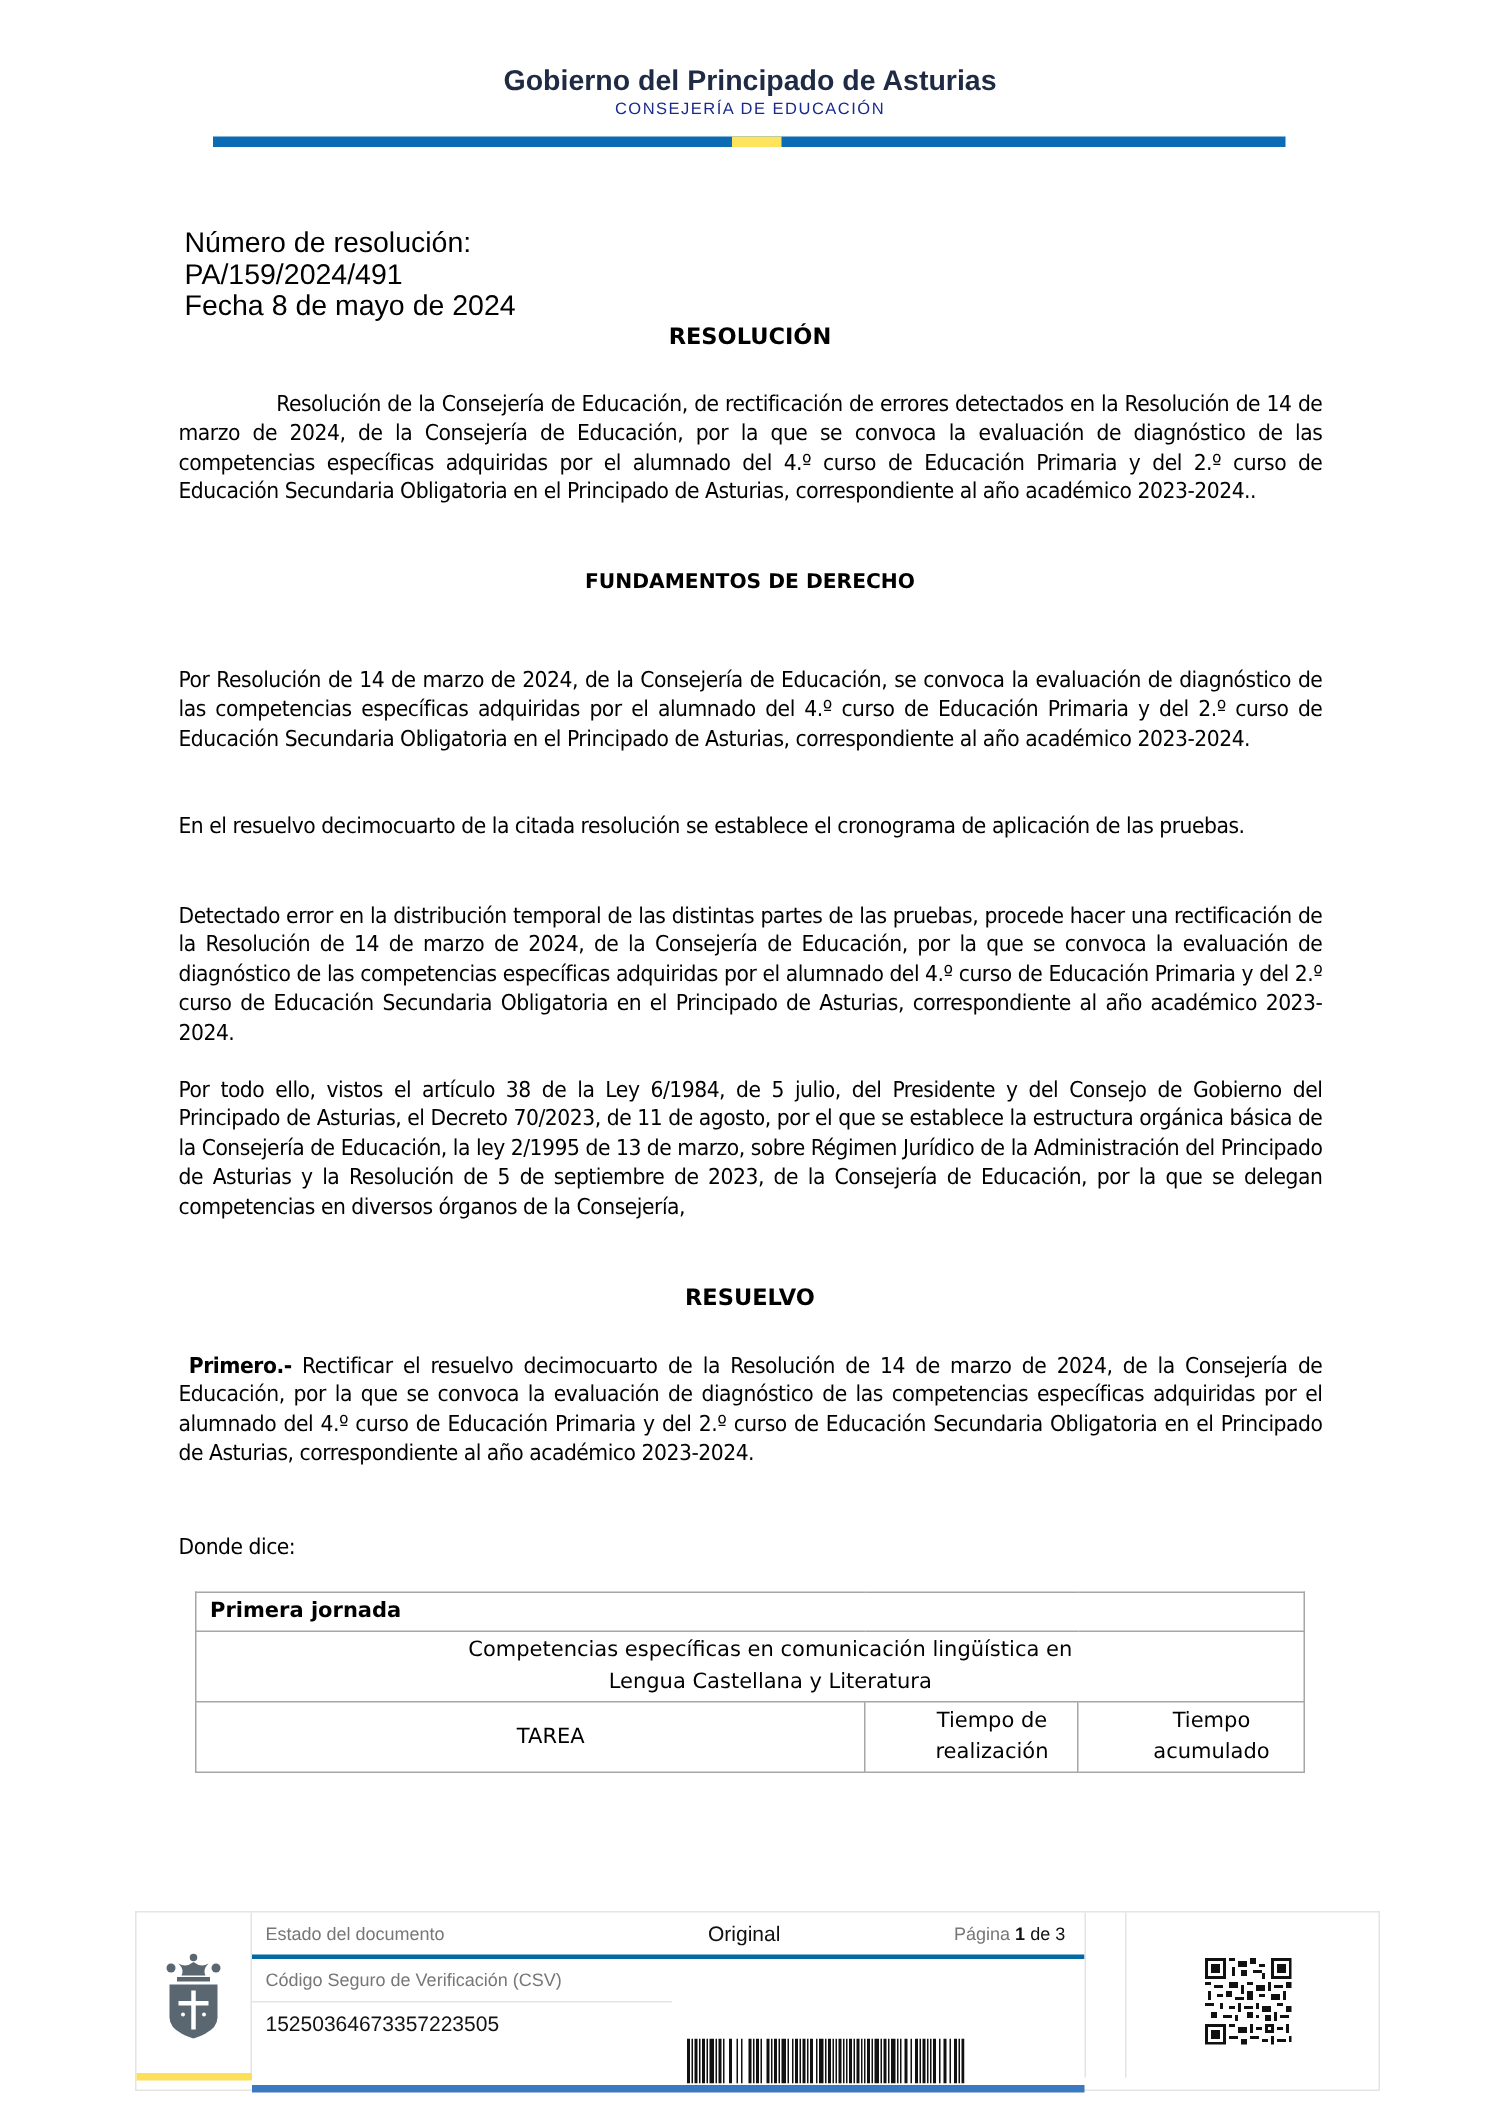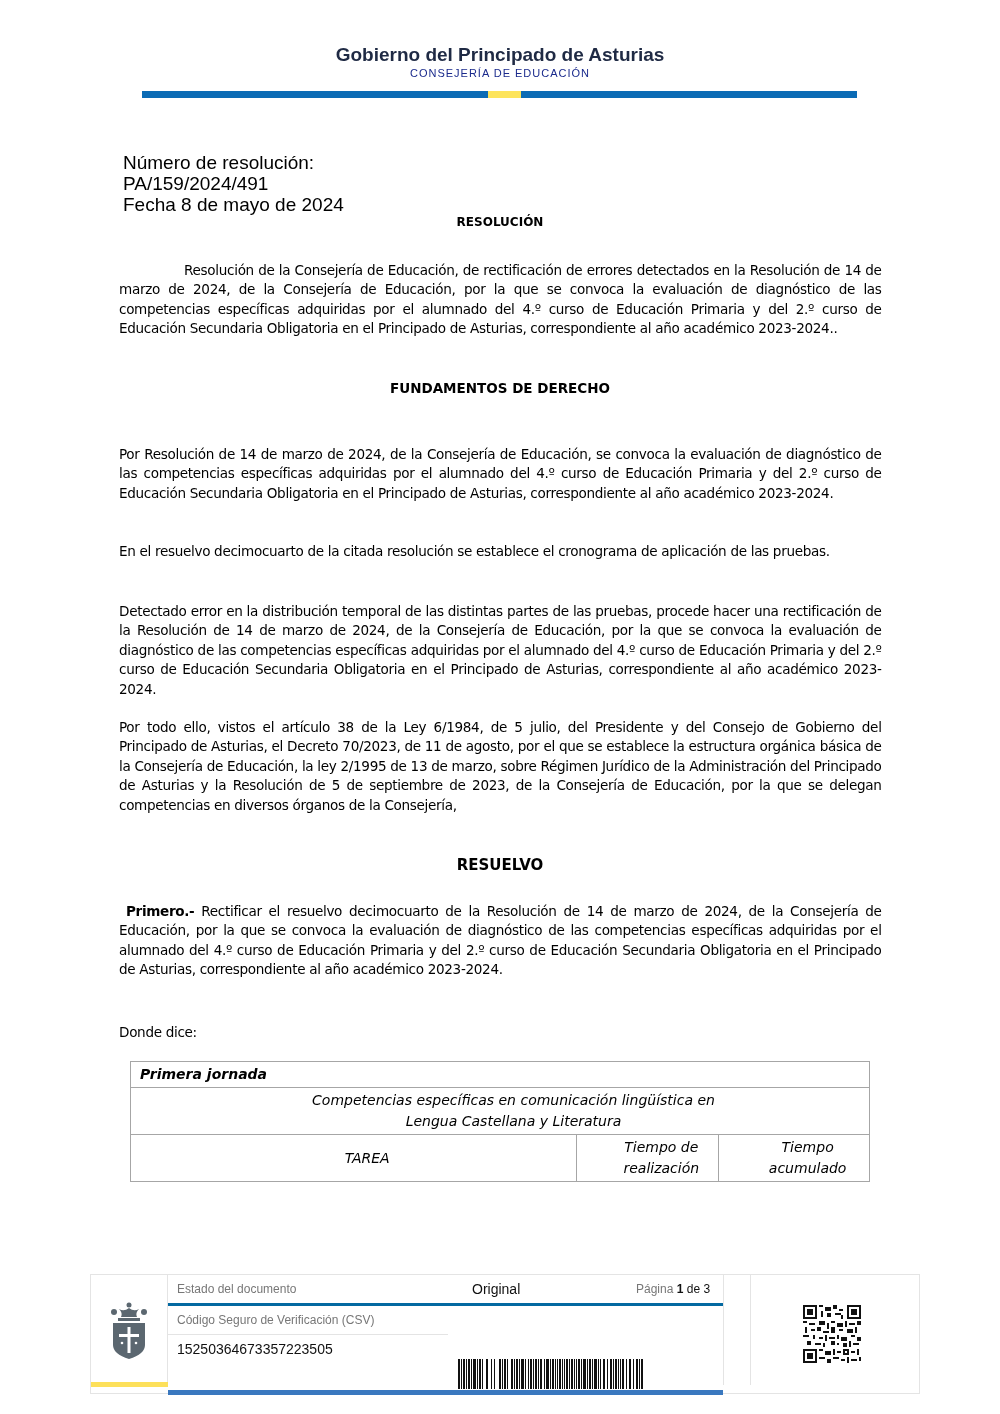--- a/index.html
+++ b/index.html
@@ -15,21 +15,21 @@
     font-size:19px; line-height:21px; }
   .heading { position:absolute; left:0; width:1000px; text-align:center;
     font-family:"DejaVu Sans", sans-serif; font-weight:bold; }
   .p { position:absolute; left:119px; width:762px; font-family:"DejaVu Sans", sans-serif;
     font-size:14.6px; line-height:19.4px; text-align:justify; letter-spacing:-0.35px;
     transform:scaleX(0.93); transform-origin:left top; width:820px; }
   .p .b { font-weight:bold; }
 
   table.jor { position:absolute; left:130px; top:1061px; width:740px; border-collapse:collapse;
     font-family:"DejaVu Sans", sans-serif; font-size:14px; }
-  table.jor td { border:1.5px solid #a6a6a6; padding:2px 9px; line-height:21px;font-style:italic; }
+  table.jor td { border:1.5px solid #a6a6a6; padding:2px 9px; line-height:21px; }
   table.jor .c { text-align:center;padding-left:36px; }
   table.jor .bold { font-weight:bold; }
 
   .footer { position:absolute; left:90px; top:1274px; width:828px; height:118px;
     border:1px solid #e4e4e4; font-family:"Liberation Sans", sans-serif; }
   .f-logo { position:absolute; left:0; top:0; width:76px; height:110px; border-right:1px solid #e4e4e4; }
   .f-logo .ybar { position:absolute; left:0; bottom:-2px; width:77px; height:5px; background:#fde05a; }
   .f-rows { position:absolute; left:77px; top:0; width:555px; }
   .f-row { height:28px; border-bottom:3px solid #0369a1; position:relative; font-size:12px; color:#777; }
   .f-row span { position:absolute; top:7px; }
@@ -45,21 +45,21 @@
 <div class="hdr-bar">
     <div class="yellow"></div>
   </div>
 
 <div class="meta">
   <div>Número de resolución:</div>
   <div>PA/159/2024/491</div>
   <div>Fecha 8 de mayo de 2024</div>
 </div>
 
-<div class="heading" style="top:215px;font-size:12px;">RESOLUCIÓN</div>
+<div class="heading" style="top:215px;font-size:15px;">RESOLUCIÓN</div>
 
 <div class="p" style="top:260px;text-indent:70px;">Resolución de la Consejería de Educación, de rectificación de errores detectados en la Resolución de 14 de marzo de 2024, de la Consejería de Educación, por la que se convoca la evaluación de diagnóstico de las competencias específicas adquiridas por el alumnado del 4.º curso de Educación Primaria y del 2.º curso de Educación Secundaria Obligatoria en el Principado de Asturias, correspondiente al año académico 2023-2024..</div>
 
 <div class="heading" style="top:380px;font-size:13.5px;">FUNDAMENTOS DE DERECHO</div>
 
 <div class="p" style="top:444px;">Por Resolución de 14 de marzo de 2024, de la Consejería de Educación, se convoca la evaluación de diagnóstico de las competencias específicas adquiridas por el alumnado del 4.º curso de Educación Primaria y del 2.º curso de Educación Secundaria Obligatoria en el Principado de Asturias, correspondiente al año académico 2023-2024.</div>
 <div class="p" style="top:541px;">En el resuelvo decimocuarto de la citada resolución se establece el cronograma de aplicación de las pruebas.</div>
 <div class="p" style="top:601px;">Detectado error en la distribución temporal de las distintas partes de las pruebas, procede hacer una rectificación de la Resolución de 14 de marzo de 2024, de la Consejería de Educación, por la que se convoca la evaluación de diagnóstico de las competencias específicas adquiridas por el alumnado del 4.º curso de Educación Primaria y del 2.º curso de Educación Secundaria Obligatoria en el Principado de Asturias, correspondiente al año académico 2023-2024.</div>
 <div class="p" style="top:717px;">Por todo ello, vistos el artículo 38 de la Ley 6/1984, de 5 julio, del Presidente y del Consejo de Gobierno del Principado de Asturias, el Decreto 70/2023, de 11 de agosto, por el que se establece la estructura orgánica básica de la Consejería de Educación, la ley 2/1995 de 13 de marzo, sobre Régimen Jurídico de la Administración del Principado de Asturias y la Resolución de 5 de septiembre de 2023, de la Consejería de Educación, por la que se delegan competencias en diversos órganos de la Consejería,</div>
 

